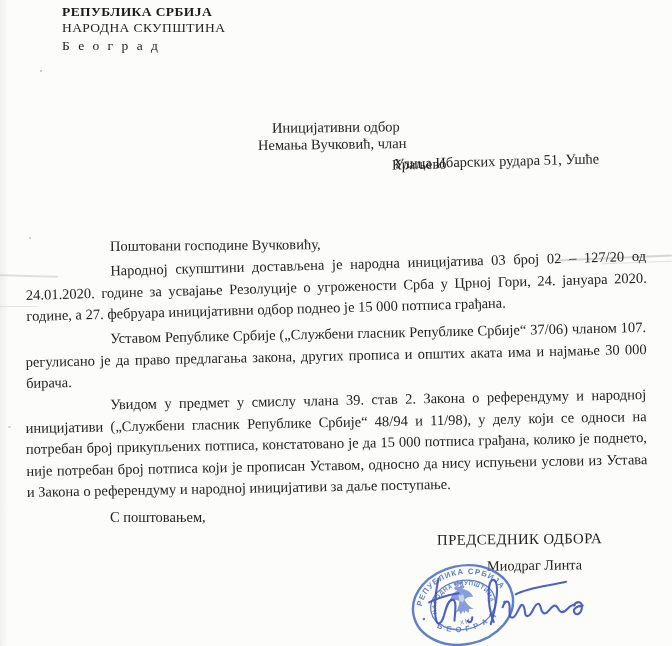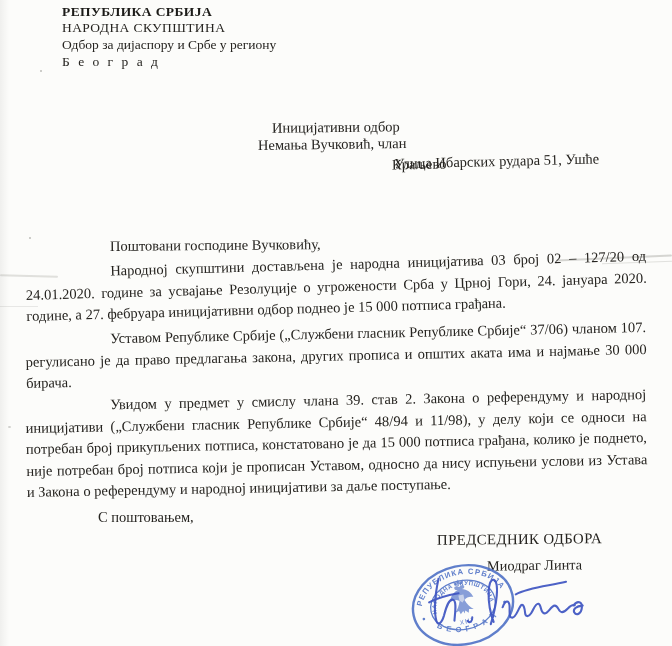--- a/index.html
+++ b/index.html
@@ -35,21 +35,21 @@
   .salutation { position:absolute; left:110px; top:237px; font-size:14.5px; transform:rotate(-.5deg); white-space:nowrap; }
   .para {
     position:absolute; left:25px; width:621px;
     font-size:14.5px; line-height:21.6px;
     text-align:justify; text-indent:85px;
     transform-origin:left top;
   }
   .para-1 { top:263px; transform:rotate(-1.6deg); }
   .para-2 { top:330px; transform:rotate(-1.2deg); }
   .para-3 { top:396px; transform:rotate(-1.1deg); }
-  .closing { position:absolute; left:98px; top:509px; font-size:14.5px; white-space:nowrap; }
+  .closing { position:absolute; left:110px; top:509px; font-size:14.5px; white-space:nowrap; }
 
   
   .sig-title { position:absolute; left:437px; top:531px; font-size:14.8px; letter-spacing:.4px; white-space:nowrap; transform:rotate(-.6deg); }
   .sig-name  { position:absolute; left:487px; top:557px; font-size:14.3px; white-space:nowrap; transform:rotate(-.8deg); }
 
   .stamp-svg { position:absolute; left:410px; top:563px; width:106px; height:84px; transform:rotate(-12deg); opacity:.88; }
   .stamp-svg text { font-family:"Liberation Sans","DejaVu Sans",sans-serif; }
   .signature-svg { position:absolute; left:426px; top:566px; width:160px; height:64px; transform:rotate(-4deg); opacity:.92; }
 
   
@@ -72,21 +72,20 @@
   <div class="crease crease-b"></div>
   <div class="crease crease-c"></div>
   <div class="crease crease-d"></div>
   <div class="speck speck-1"></div>
   <div class="speck speck-2"></div>
   <div class="speck speck-3"></div>
 
   <div class="letterhead">
     <div class="lh-1">РЕПУБЛИКА СРБИЈА</div>
     <div class="lh-2">НАРОДНА СКУПШТИНА</div>
-    <div class="lh-3">Одбор за дијаспору и Србе у региону</div>
     <div class="lh-6">Б е о г р а д</div>
   </div>
 
   <div class="recip-line recip-1">Иницијативни одбор</div>
   <div class="recip-line recip-2">Немања Вучковић, члан</div>
   <div class="recip-line recip-3">Улица Ибарских рудара 51, Ушће</div>
   <div class="recip-line recip-4">Краљево</div>
 
   <div class="salutation">Поштовани господине Вучковићу,</div>
   <div class="para para-1">Народној скупштини достављена је народна иницијатива 03 број 02 – 127/20 од 24.01.2020. године за усвајање Резолуције о угрожености Срба у Црној Гори, 24. јануара 2020. године, а  27. фебруара иницијативни одбор поднео је 15 000 потписа грађана.</div>

